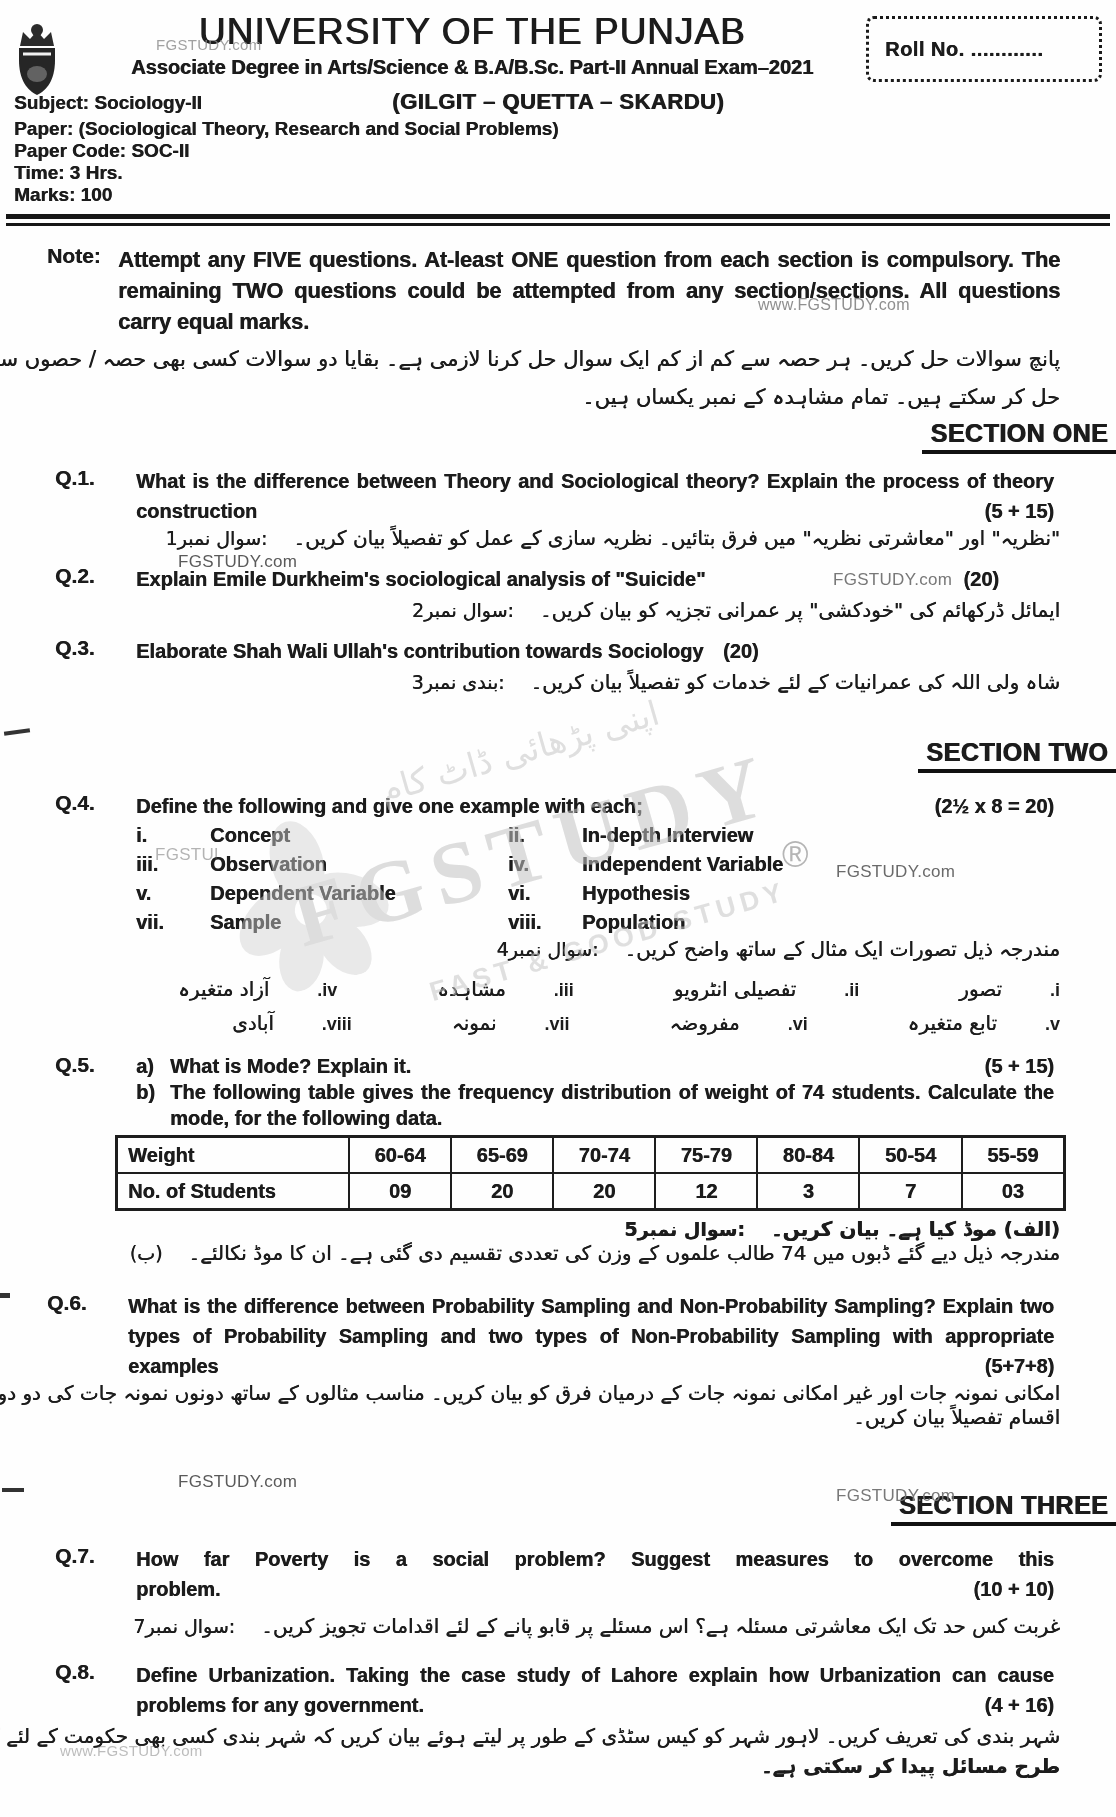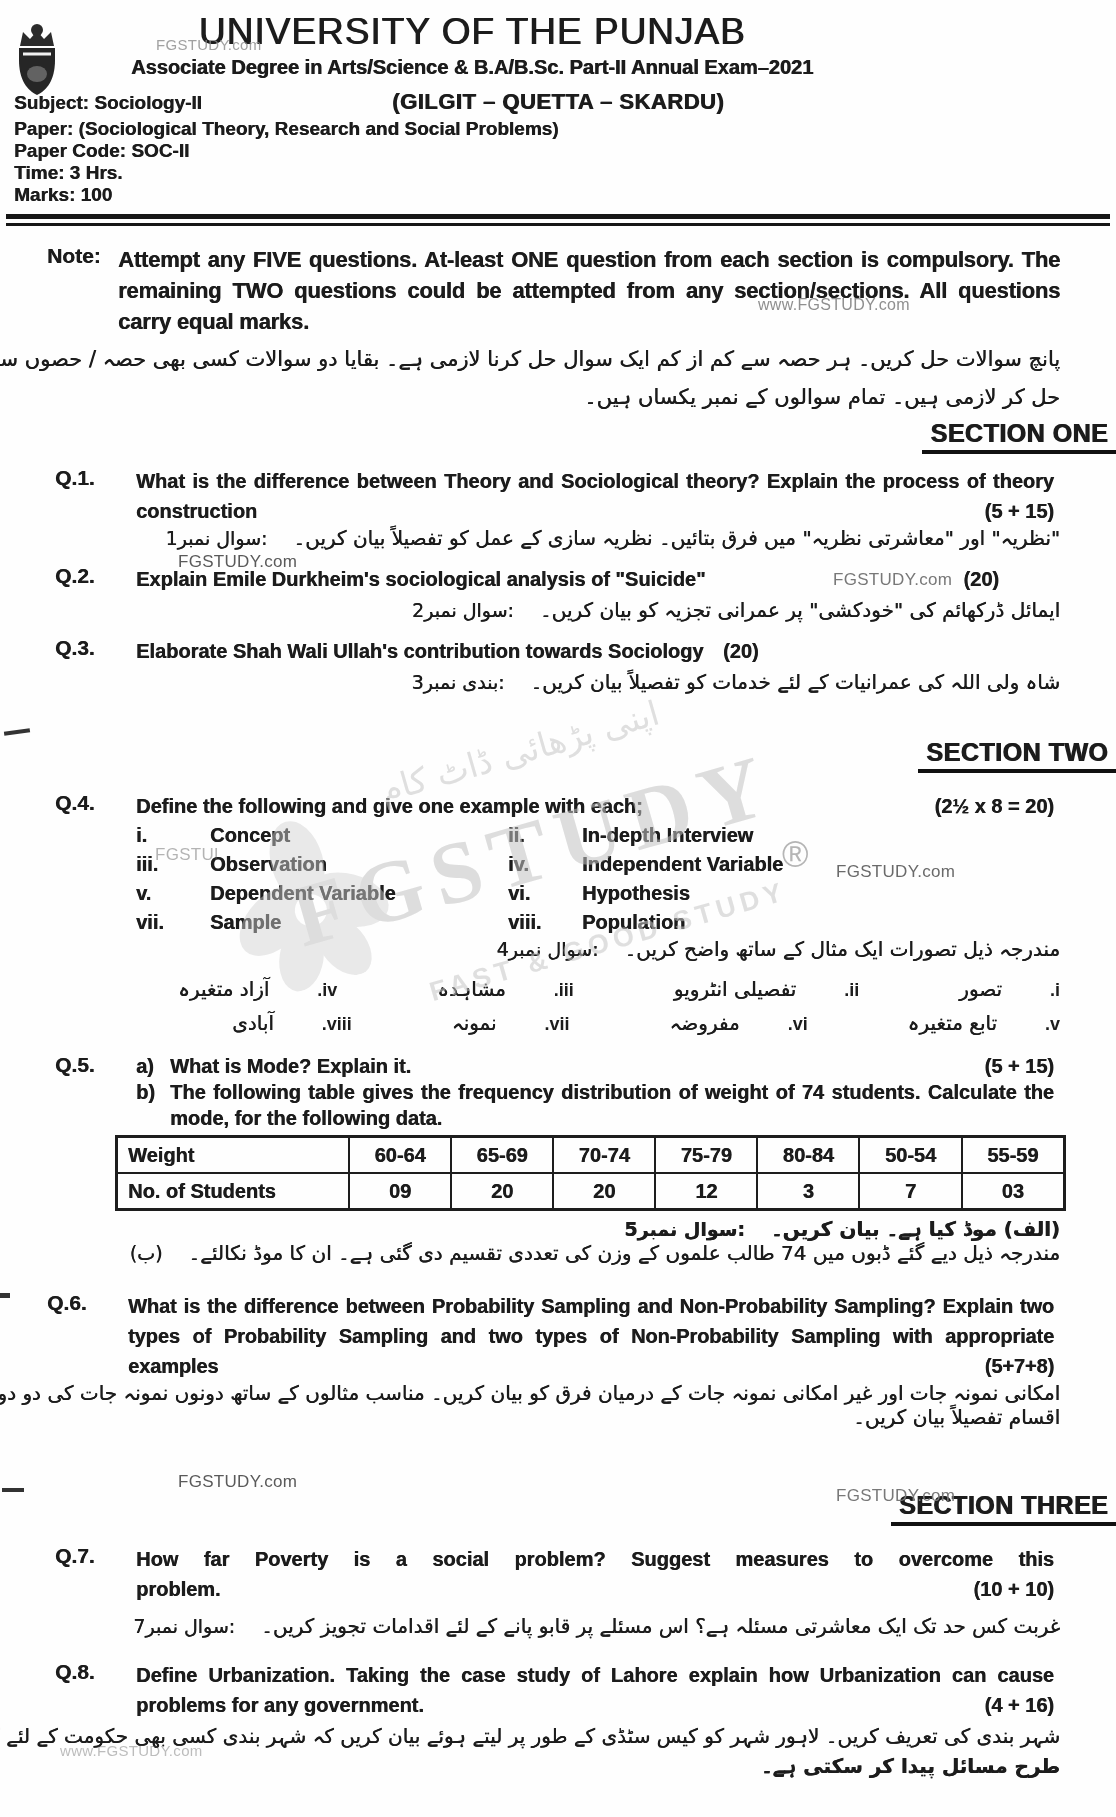--- a/index.html
+++ b/index.html
@@ -91,20 +91,23 @@
   <div class="header">
     <span class="logo">
       <svg viewBox="0 0 54 76" width="54" height="76">
         <circle cx="27" cy="8" r="6" fill="#2b2b2b"></circle>
         <path d="M13 10 L20 17 L27 9 L34 17 L41 10 L44 24 L10 24 Z" fill="#2b2b2b"></path>
         <path d="M9 26 h36 v12 c0 20 -8 30 -18 35 c-10 -5 -18 -15 -18 -35 Z" fill="#262626"></path>
         <path d="M13 32 h28" stroke="#f2f2f2" stroke-width="3"></path>
         <ellipse cx="27" cy="52" rx="10" ry="8" fill="#efefef" opacity=".3"></ellipse>
       </svg>
     </span>
+    <div class="rollbox">
+      <span>Roll No. ............</span>
+    </div>
     <div class="hmid">
       <div class="htitle">UNIVERSITY OF THE PUNJAB</div>
       <div class="hexam">Associate Degree in Arts/Science &amp; B.A/B.Sc. Part-II Annual Exam–2021</div>
     </div>
     <span class="wm-s" style="left:156px;top:36px;font-size:15px;color:#8a8a8a;opacity:.8;">FGSTUDY.com</span>
     <div class="hrow1">
       <span class="hsubject">Subject: Sociology-II</span>
       <span class="hcenters">(GILGIT – QUETTA – SKARDU)</span>
       <span></span>
     </div>
@@ -118,21 +121,21 @@
   </div>
 
   <div class="note">
     <span class="notelabel">Note:</span>
     <span class="notetext">Attempt any FIVE questions. At-least ONE question from each section is compulsory. The remaining TWO questions could be attempted from any section/sections. All questions carry equal marks.</span>
   </div>
   <div class="uline unote mt10">
 
     <span class="utext">پانچ سوالات حل کریں۔ ہر حصہ سے کم از کم ایک سوال حل کرنا لازمی ہے۔ بقایا دو سوالات کسی بھی حصہ / حصوں سے</span>
   </div>
-  <div class="uright unote2 mt14">حل کر لازمی ہیں۔ تمام سوالوں کے نمبر یکساں ہیں۔</div>
+  <div class="uright unote2 mt14">حل کر سکتے ہیں۔ تمام مشاہدہ کے نمبر یکساں ہیں۔</div>
 
   <div class="sec mt10">
     <span class="sec-h">SECTION ONE</span>
   </div>
 
   <div class="q mt12">
     <span class="qnum">Q.1.</span>
     <div class="qbody">
       <span>What is the difference between Theory and Sociological theory? Explain the process of theory construction</span>
       <span class="marks marks-abs">(5 + 15)</span>

